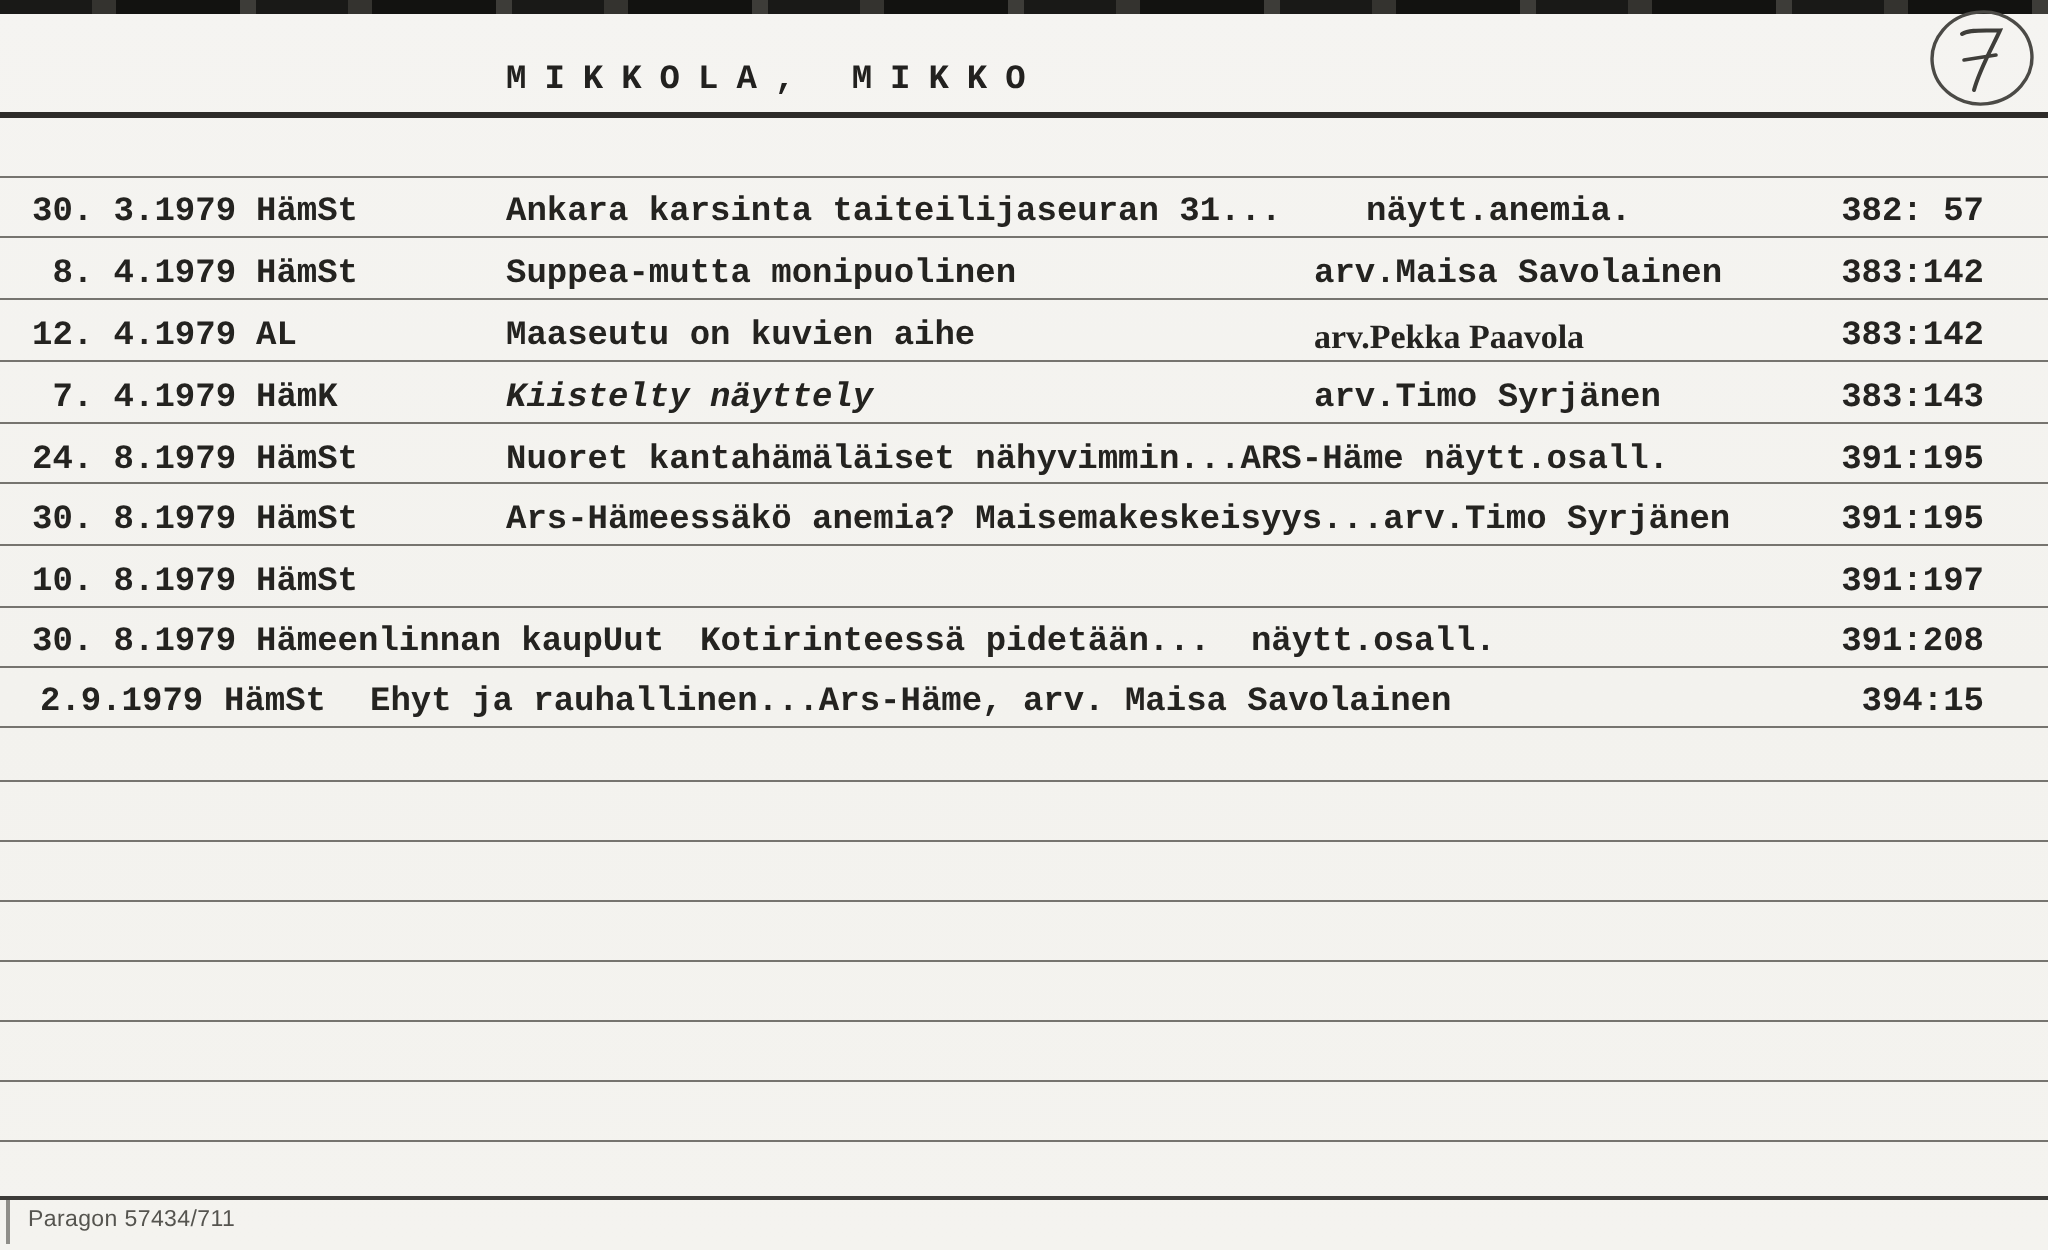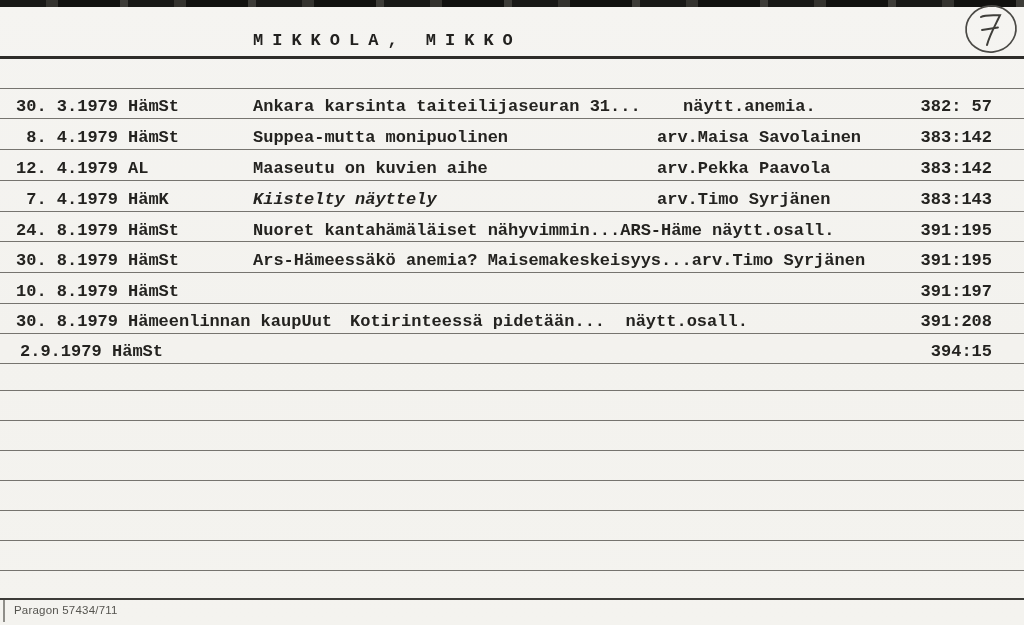--- a/index.html
+++ b/index.html
@@ -112,21 +112,21 @@
         <span class="cell" style="left: 16px;"> 8. 4.1979</span>
         <span class="cell" style="left: 128px;">HämSt</span>
         <span class="cell" style="left: 253px;">Suppea-mutta monipuolinen</span>
         <span class="cell" style="left: 657px;">arv.Maisa Savolainen</span>
         <span class="cell ref">383:142</span>
       </div>
       <div class="row" style="top: 158px;">
         <span class="cell" style="left: 16px;">12. 4.1979</span>
         <span class="cell" style="left: 128px;">AL</span>
         <span class="cell" style="left: 253px;">Maaseutu on kuvien aihe</span>
-        <span class="cell" style="left: 657px;">arv.Pekka Paavola</span>
+        <span class="cell" style="left: 657px; font-family: Liberation Serif, serif;">arv.Pekka Paavola</span>
         <span class="cell ref">383:142</span>
       </div>
       <div class="row" style="top: 189px;">
         <span class="cell" style="left: 16px;"> 7. 4.1979</span>
         <span class="cell" style="left: 128px;">HämK</span>
         <span class="cell" style="left: 253px; font-style: italic;">Kiistelty näyttely</span>
         <span class="cell" style="left: 657px;">arv.Timo Syrjänen</span>
         <span class="cell ref">383:143</span>
       </div>
       <div class="row" style="top: 220px;">
@@ -148,20 +148,21 @@
       </div>
       <div class="row" style="top: 311px;">
         <span class="cell" style="left: 16px;">30. 8.1979</span>
         <span class="cell" style="left: 128px;">Hämeenlinnan kaupUut</span>
         <span class="cell" style="left: 350px;">Kotirinteessä pidetään...  näytt.osall.</span>
         <span class="cell ref">391:208</span>
       </div>
       <div class="row" style="top: 341px;">
         <span class="cell" style="left: 20px;">2.9.1979</span>
         <span class="cell" style="left: 112px;">HämSt</span>
+        <span class="cell" style="left: 185px;">Ehyt ja rauhallinen...Ars-Häme, arv. Maisa Savolainen</span>
         <span class="cell ref">394:15</span>
       </div>
     </div>
 
   <div class="footer-tick"></div>
   <div class="footer-text">Paragon 57434/711</div>
 
 </div>
 
 </body></html>

